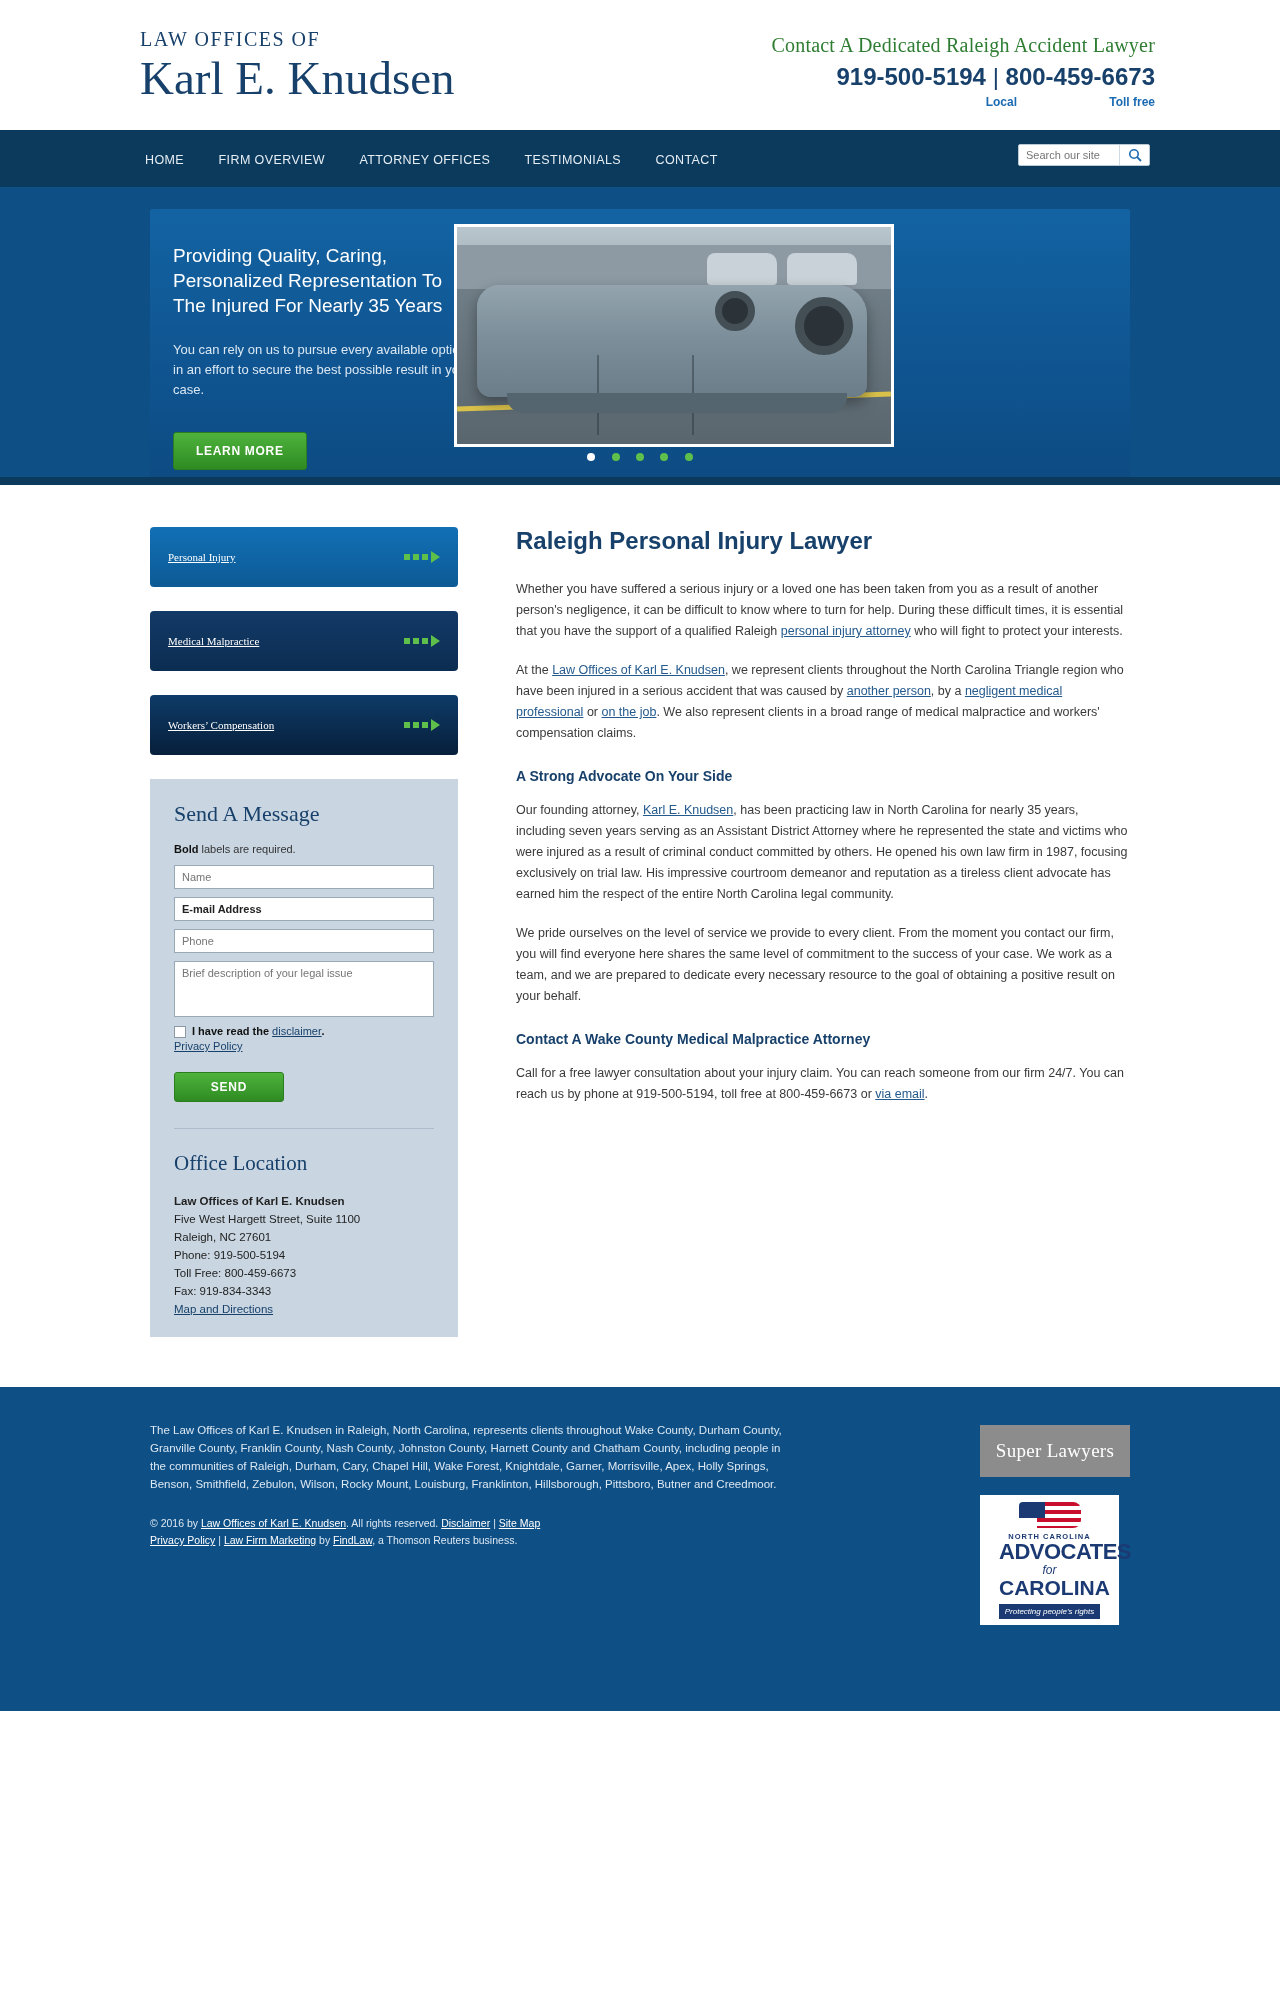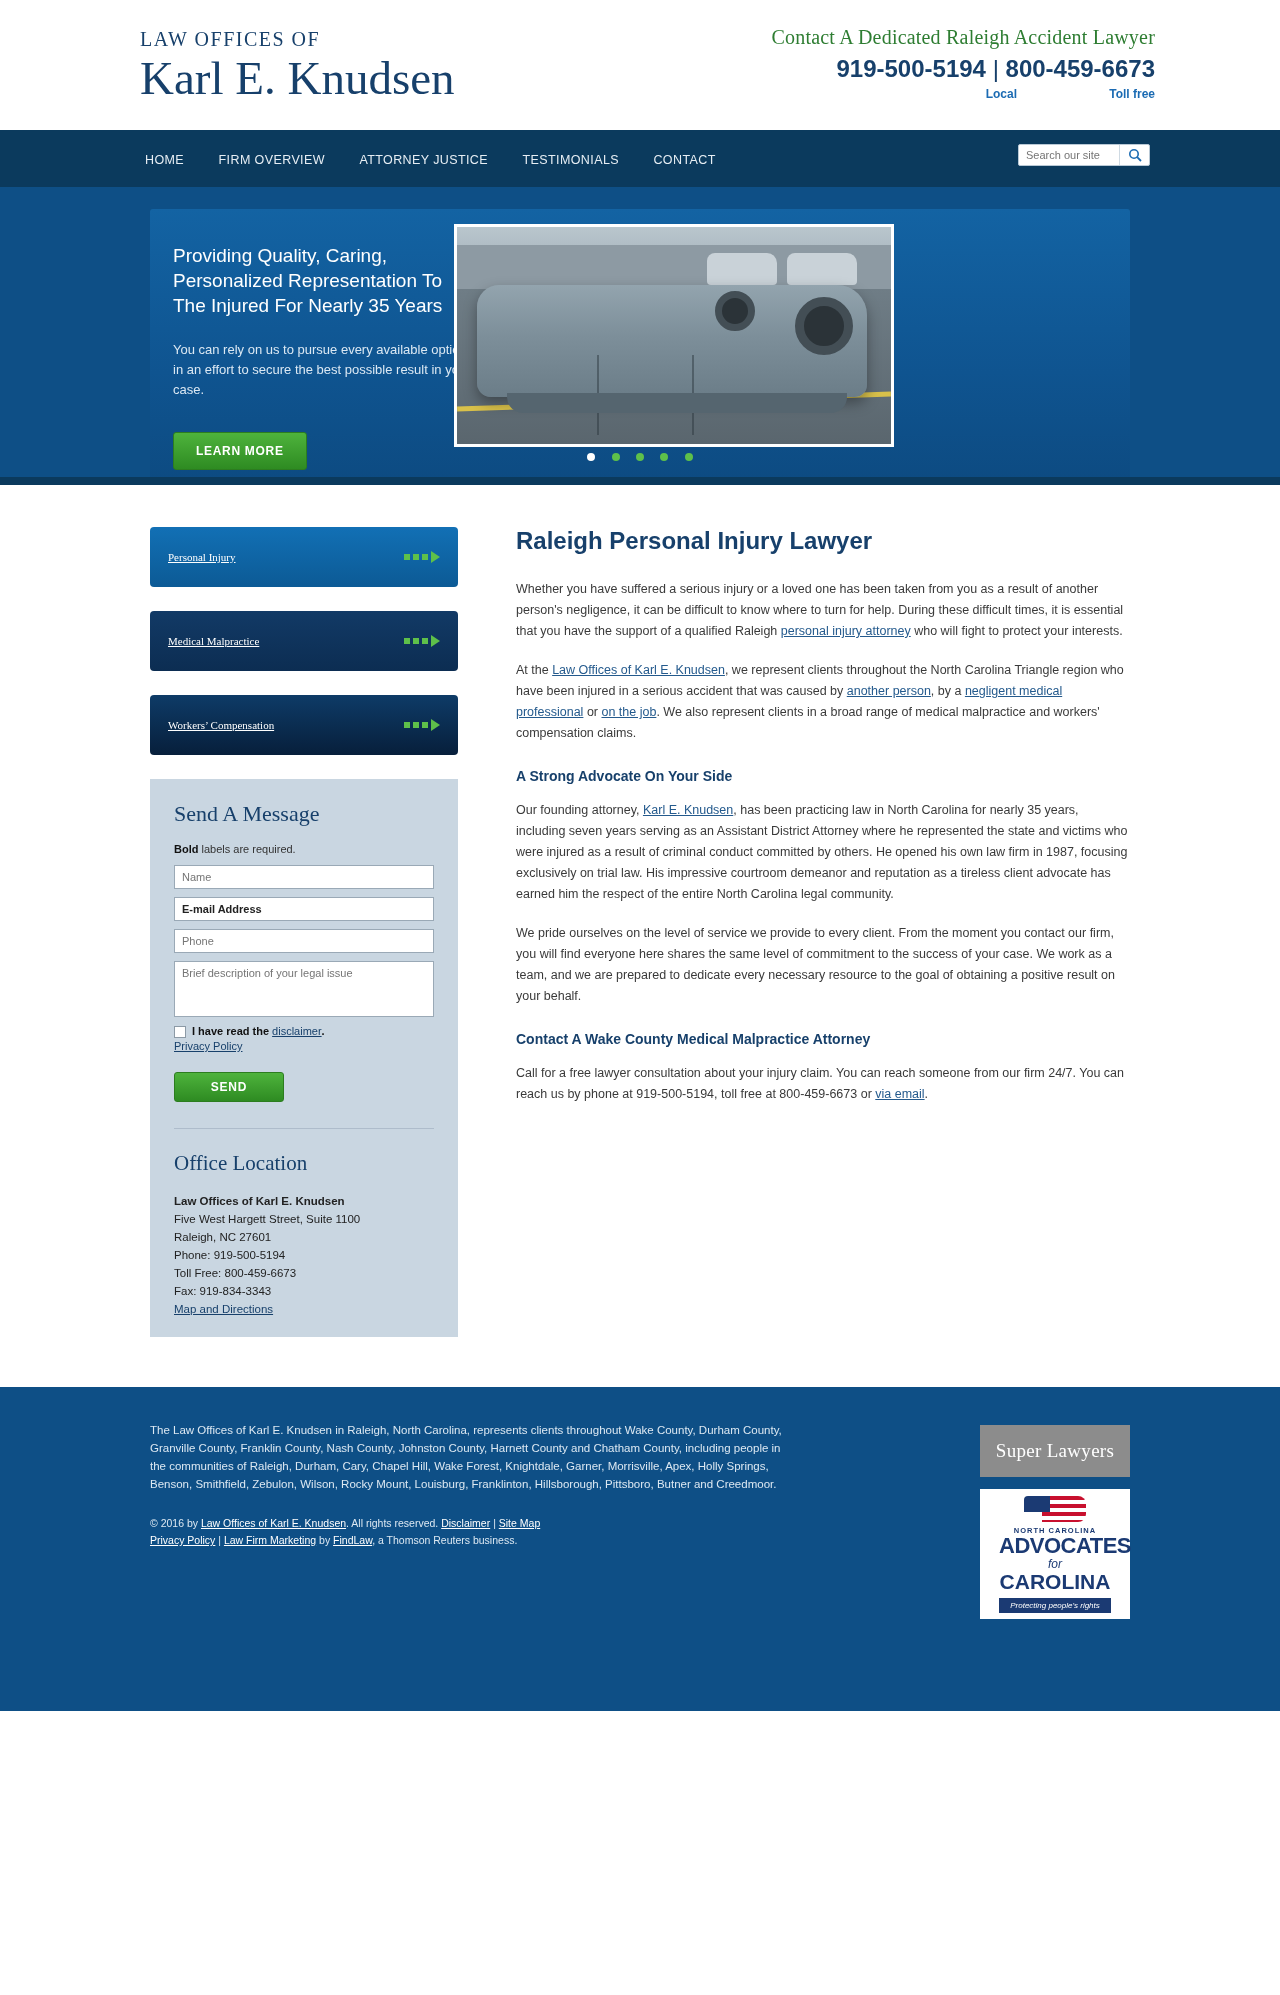--- a/index.html
+++ b/index.html
@@ -16,21 +16,21 @@
   .header { height:130px; background:#ffffff; position:relative; }
   .logo { position:absolute; left:140px; top:28px; }
   .logo .line1 {
     font-family:"Liberation Serif", serif;
     font-size:20px; letter-spacing:1.5px; color:#17406b;
   }
   .logo .line2 {
     font-family:"Liberation Serif", serif;
     font-size:47px; color:#17406b; line-height:1.1; margin-top:2px;
   }
-  .contact-block { position:absolute; right:125px; top:26px; text-align:right; }
+  .contact-block { position:absolute; right:125px; top:34px; text-align:right; }
   .contact-head {
     font-family:"Liberation Serif", serif;
     font-size:20px; color:#2e7d32; letter-spacing:0.2px;
   }
   .contact-phones {
     font-size:24px; font-weight:bold; color:#17406b; margin-top:6px;
   }
   .contact-phones .sep { color:#17406b; font-weight:normal; }
   .contact-labels { margin-top:4px; font-size:12px; color:#1b6bb3; font-weight:bold; position:relative; height:16px;}
   .contact-labels .local { position:absolute; right:138px; }
@@ -171,21 +171,21 @@
   .footer-inner { width:980px; margin:0 auto; position:relative; min-height:230px; }
   .footer-text { width:640px; font-size:11.5px; line-height:18px; color:#dce8f2; }
   .footer-legal { margin-top:22px; font-size:10.5px; line-height:17px; color:#dce8f2; }
   .footer-legal a { color:#ffffff; }
   .badges { position:absolute; right:0; top:4px; width:150px; }
   .badge-super {
     width:150px; height:52px; background:#8c8c8c; display:flex; align-items:center; justify-content:center;
     color:#fff; font-family:"Liberation Serif", serif; font-size:19px; letter-spacing:0.3px;
   }
   .badge-nc {
-    margin-top:12px; width:150px; height:130px; background:#ffffff; padding:7px 19px; text-align:center;
+    margin-top:18px; width:139px; height:130px; background:#ffffff; padding:7px 19px; text-align:center;
   }
   .flag { width:62px; height:26px; margin:0 auto; position:relative; }
   .flag .stripes { position:absolute; left:18px; top:0; width:44px; height:26px;
     background:repeating-linear-gradient(180deg,#c8102e 0 4px,#ffffff 4px 8px); border-radius:0 8px 8px 0;}
   .flag .union { position:absolute; left:0; top:0; width:26px; height:16px; background:#1b3a73; border-radius:4px 0 0 0;}
   .nc-line { font-size:7.5px; color:#1b3a73; letter-spacing:1px; margin-top:4px; font-weight:bold;}
   .nc-adv { font-size:22px; font-weight:bold; color:#1b3a73; line-height:1; letter-spacing:-0.5px;}
   .nc-for { font-size:12px; color:#1b3a73; font-style:italic; }
   .nc-just { font-size:21px; font-weight:bold; color:#1b3a73; line-height:1;}
   .nc-tag { margin-top:6px; background:#1b3a73; color:#fff; font-size:8px; font-style:italic; padding:3px 0;}
@@ -211,21 +211,21 @@
         <span class="local">Local</span>
         <span class="toll">Toll free</span>
       </div>
     </div>
   </div>
 
   <div class="navbar">
     <div class="nav-items">
       <a href="#">HOME</a>
       <a href="#">FIRM OVERVIEW</a>
-      <a href="#">ATTORNEY JUSTICE</a>
+      <a href="#">ATTORNEY OFFICES</a>
       <a href="#">TESTIMONIALS</a>
       <a href="#">CONTACT</a>
     </div>
     <div class="search-box">
       <input type="text" placeholder="Search our site" style="">
       <div class="search-btn">
         <svg width="14" height="14" viewBox="0 0 14 14">
           <circle cx="6" cy="6" r="4.2" fill="none" stroke="#1b6bb3" stroke-width="1.6"></circle>
           <line x1="9.2" y1="9.2" x2="13" y2="13" stroke="#1b6bb3" stroke-width="1.8"></line>
         </svg>

